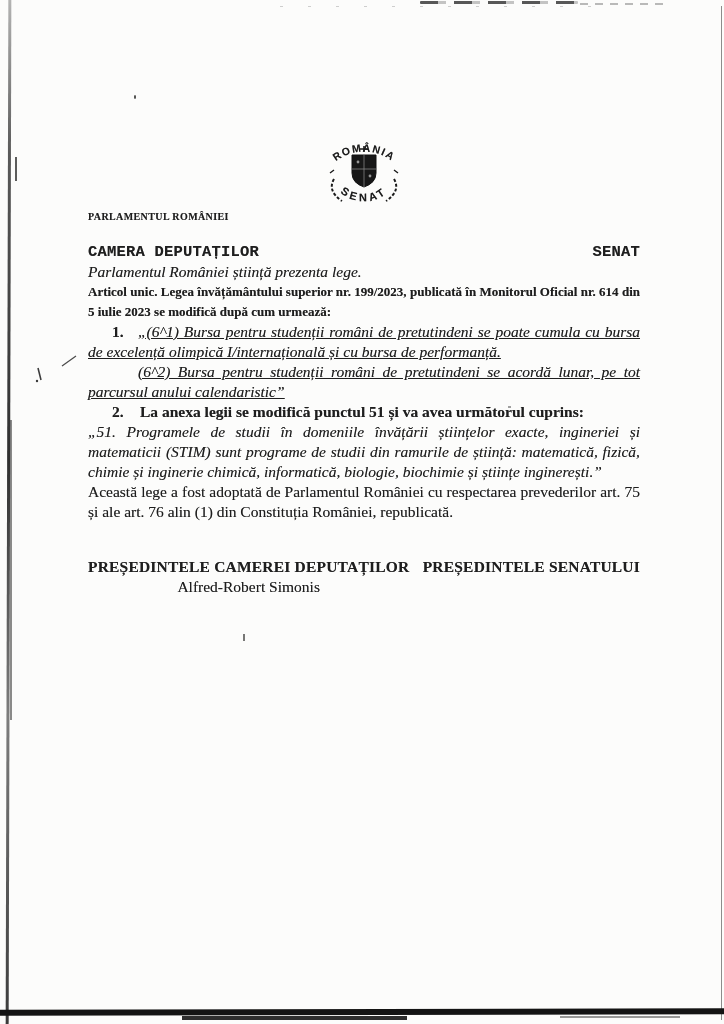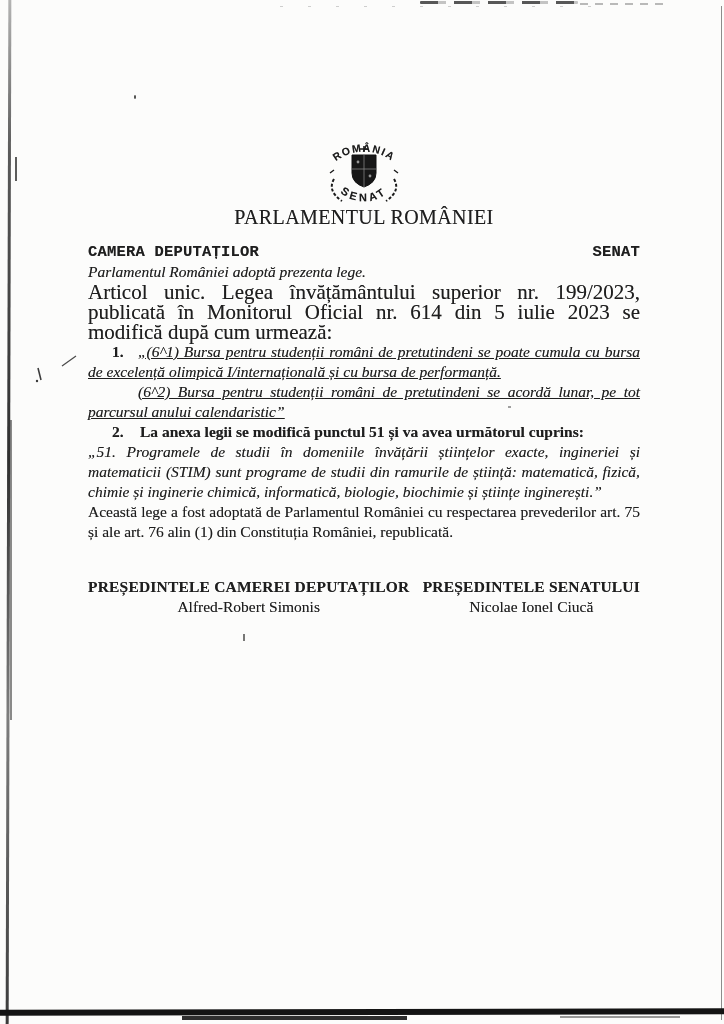--- a/index.html
+++ b/index.html
@@ -12,33 +12,33 @@
     font-family: "Liberation Serif", "DejaVu Serif", serif;
     color: #1e1e1e;
     text-shadow: 0 0 0.4px rgba(30,30,30,0.5);
   }
   .content { padding-left: 88px; padding-right: 84px; }
   .content p { margin: 0; }
 
   .emblem-wrap { margin-top: 133px; text-align: center; height: 74px; }
 
   .header-parliament {
-    margin-top: 45px; text-align: center;
-    font-weight: normal; font-size: 20px; letter-spacing: 0.4px; line-height: 20px;
+    margin-top: 45px; 
+    font-weight: bold; font-size: 10px; letter-spacing: 0.4px; line-height: 20px;
   }
   .chambers {
     margin-top: 15px; display: flex; justify-content: space-between;
     font-weight: bold; font-size: 15.5px; line-height: 20px; letter-spacing: 0.2px; font-family: Liberation Mono, monospace;
   }
   .law-title {
     margin-top: 37px; text-align: center;
     font-weight: bold; font-size: 15.5px; line-height: 20px;
   }
   .adoption { margin-top: 16px; font-style: italic; font-size: 15.5px; line-height: 20px; }
-  .articol { margin-top: 17px; font-weight: normal; font-size: 21px; line-height: 20px; text-align: justify; }
+  .articol { margin-top: 17px; font-weight: bold; font-size: 13px; line-height: 20px; text-align: justify; }
 
   .item {
     position: relative; padding-left: 52px;
     font-weight: bold; font-size: 15.5px; line-height: 20px; text-align: justify;
   }
   .item .num { position: absolute; left: 24px; }
   .item-1 { margin-top: 13px; }
   .item-2 { margin-top: 12px; }
 
   .quote {
@@ -145,21 +145,21 @@
     </div>
 
     <p class="header-parliament">PARLAMENTUL ROMÂNIEI</p>
 
     <div class="chambers">
       <span>CAMERA DEPUTAȚILOR</span>
       <span>SENAT</span>
     </div>
 
 
-    <p class="adoption">Parlamentul României adoptă prezenta lege.</p>
+    <p class="adoption">Parlamentul României știință prezenta lege.</p>
 
     <p class="articol">Articol unic. Legea învățământului superior nr. 199/2023, publicată în Monitorul Oficial nr. 614 din 5 iulie 2023 se modifică după cum urmează:</p>
 
     <p class="item item-1">
       <span class="num">1.</span>
     </p>
 
     <p class="quote q61">„(6^1) Bursa pentru studenții români de pretutindeni se poate cumula cu bursa de excelență olimpică I/internațională și cu bursa de performanță.</p>
 
     <p class="quote q62">(6^2) Bursa pentru studenții români de pretutindeni se acordă lunar, pe tot parcursul anului calendaristic”</p>
@@ -173,18 +173,17 @@
 
     <p class="closing">Această lege a fost adoptată de Parlamentul României cu respectarea prevederilor art. 75 și ale art. 76 alin (1) din Constituția României, republicată.</p>
 
     <div class="signatures">
       <div class="sig">
         <p class="sig-title">PREȘEDINTELE CAMEREI DEPUTAȚILOR</p>
         <p class="sig-name">Alfred-Robert Simonis</p>
       </div>
       <div class="sig">
         <p class="sig-title">PREȘEDINTELE SENATULUI</p>
-        <p class="sig-name">Nicolae Ionel Ciucă</p>
       </div>
     </div>
 
   </div>
 </div>
 
 </body></html>

